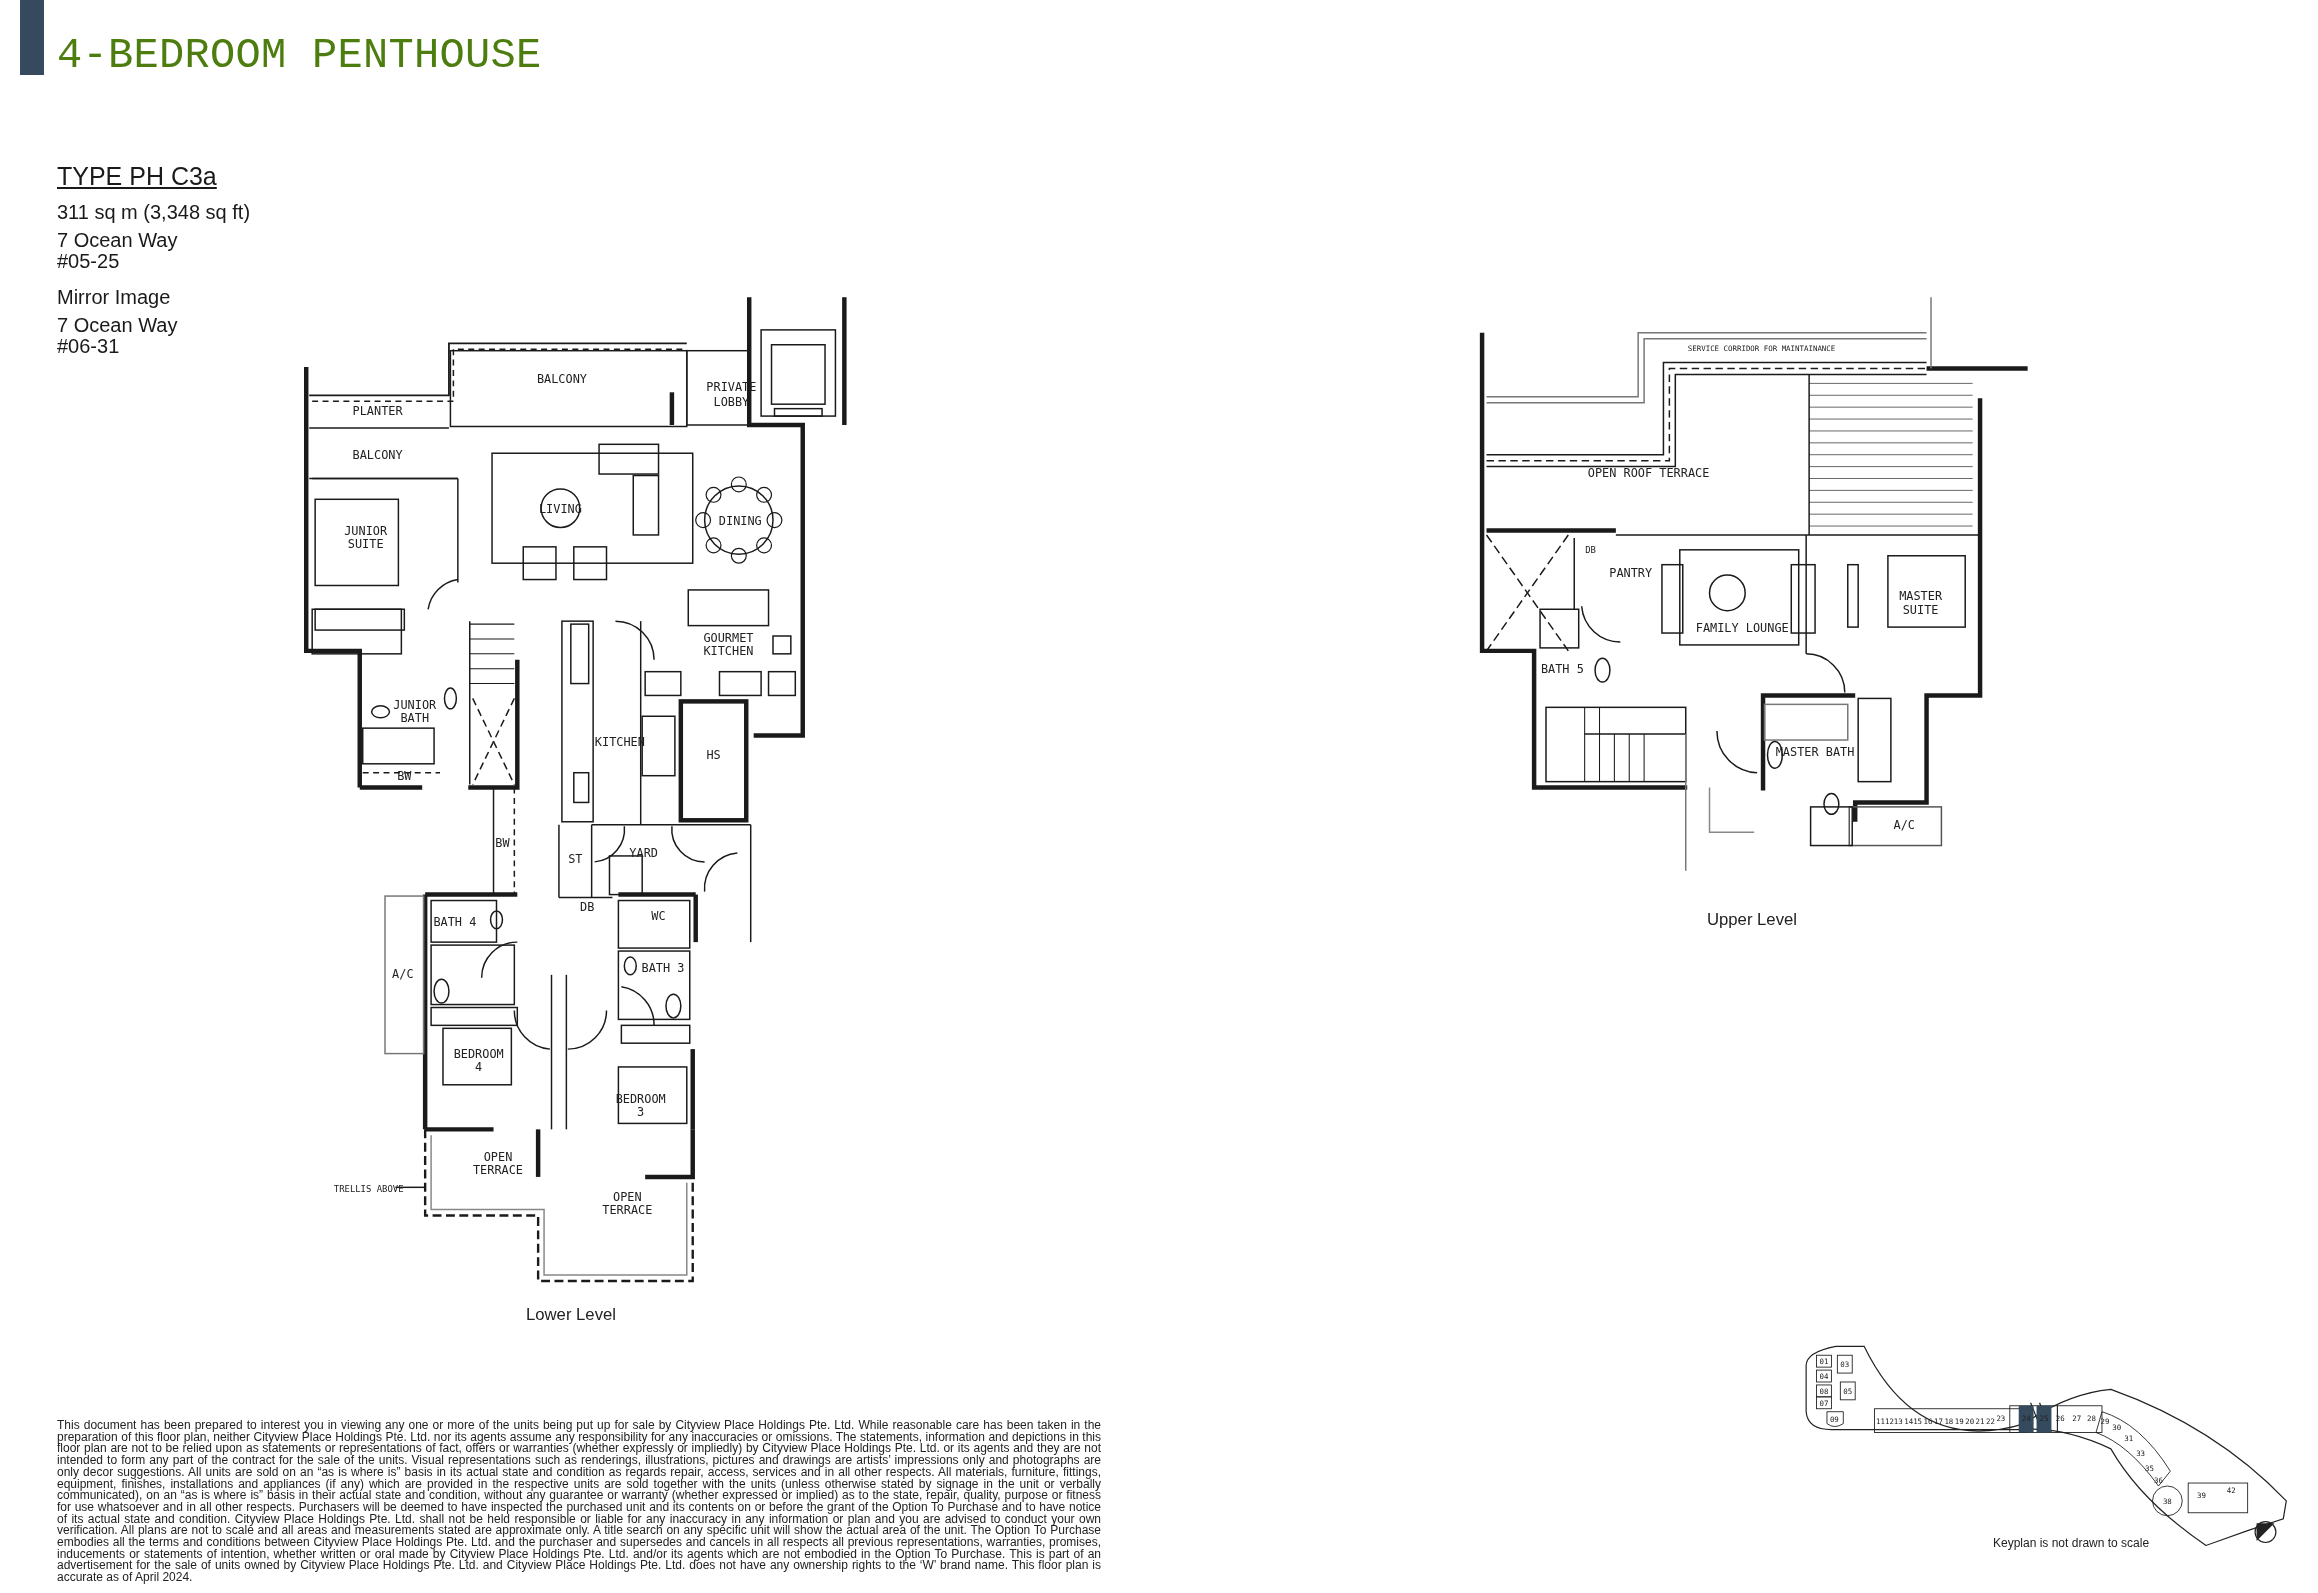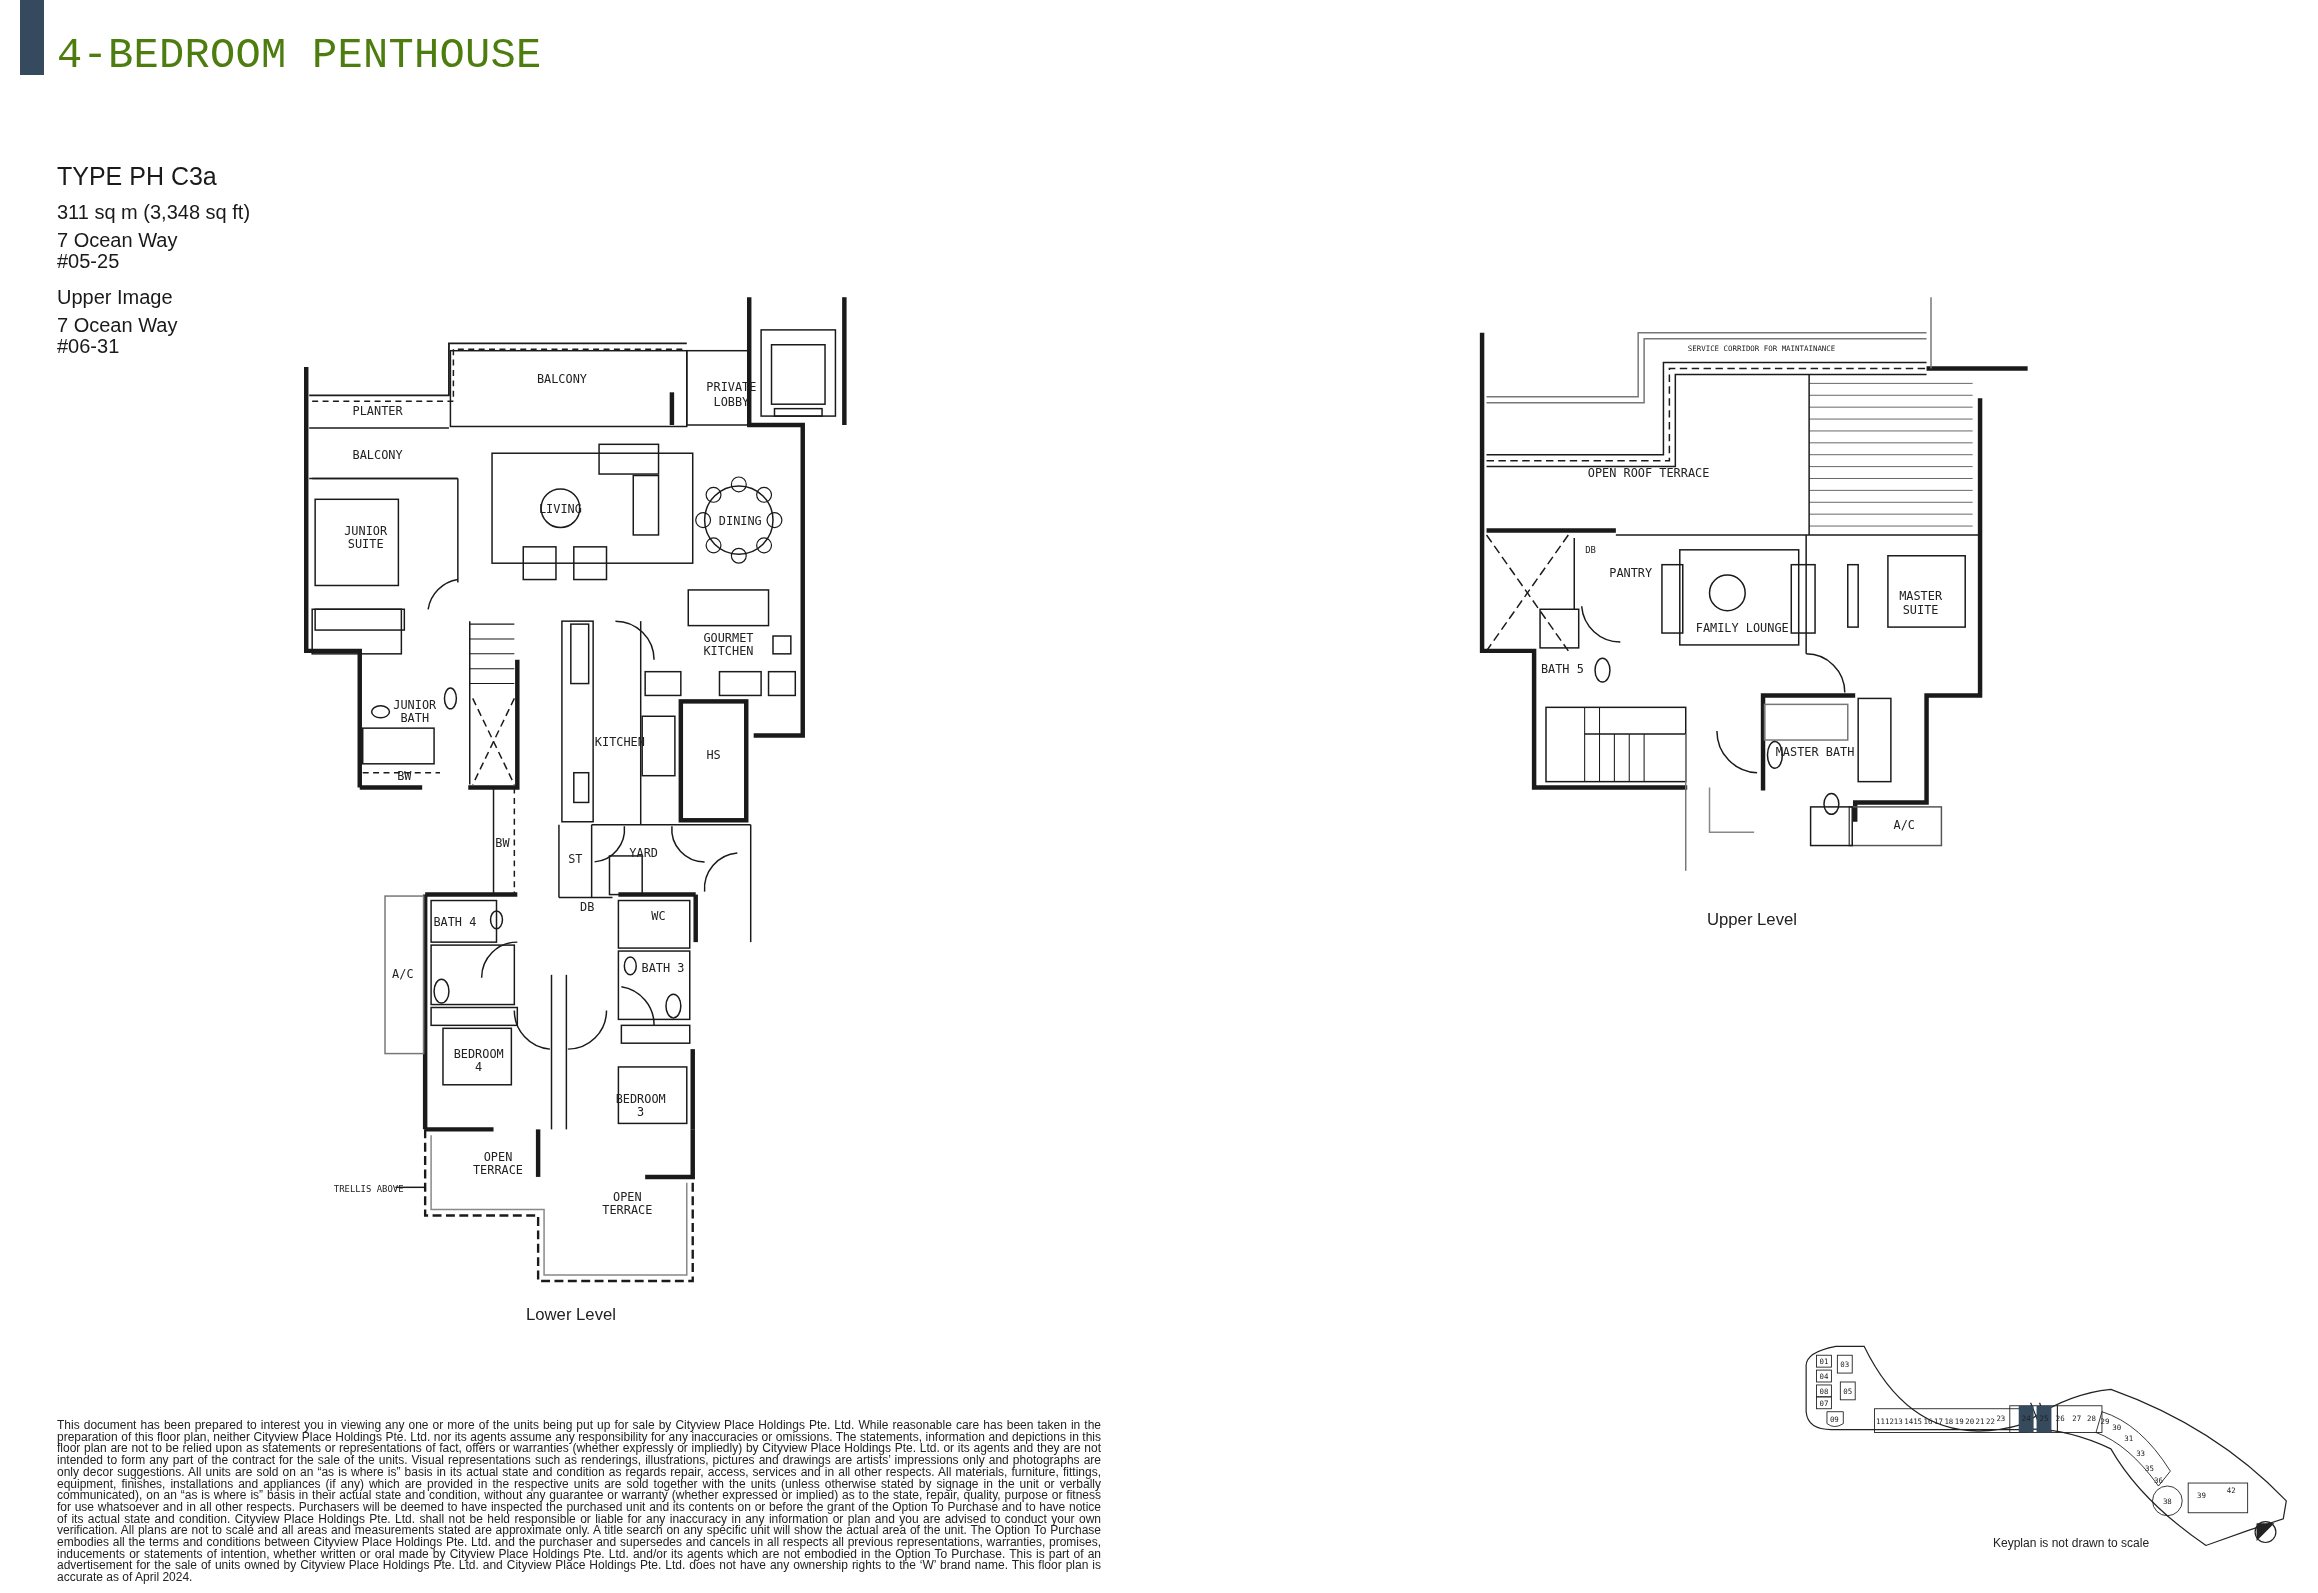--- a/index.html
+++ b/index.html
@@ -1,20 +1,20 @@
 <!DOCTYPE html>
 <html style="font-size:11px"><head>
 <meta charset="utf-8">
 <style>
   html,body{margin:0;padding:0;background:#ffffff;}
   body{width:2319px;height:1593px;position:relative;overflow:hidden;font-family:"Liberation Sans",sans-serif;color:#1a1a1a;}
   .accent-bar{position:absolute;left:19.5px;top:0;width:24px;height:75px;background:#364a5e;}
   .page-title{position:absolute;left:57px;top:35px;font-size:42px;letter-spacing:0.3px;color:#4d7c0f;white-space:nowrap;line-height:1;font-family:Liberation Mono, monospace;}
   .info{position:absolute;left:57px;top:164px;}
-  .type-title{font-size:25px;line-height:1;margin:0 0 12.5px 0;}
+  .type-title{font-size:25px;line-height:1;margin:0 0 12.5px 0;text-decoration:underline;}
   .info-line{font-size:20px;line-height:21px;}
   .gap{height:15.3px;}
   .plan-svg{position:absolute;left:0;top:0;width:2319px;height:1593px;}
   .plan-svg text{font-family:"DejaVu Sans Mono","Liberation Mono",monospace;fill:#222;}
   .level-caption{position:absolute;font-size:16.7px;color:#222;white-space:nowrap;}
   .disclaimer{position:absolute;left:57px;top:1420px;width:1044px;font-size:12px;line-height:11.7px;text-align:justify;color:#222;}
   .keyplan-note{position:absolute;left:1993px;top:1536px;font-size:12px;color:#222;white-space:nowrap;}
 </style>
 </head>
 <body>
@@ -22,21 +22,21 @@
 <div class="accent-bar"></div>
 <div class="page-title">4-BEDROOM PENTHOUSE</div>
 
 <div class="info">
   <div class="type-title">TYPE PH C3a</div>
   <div class="info-line">311 sq m (3,348 sq ft)</div>
   <div style="height:7px"></div>
   <div class="info-line">7 Ocean Way</div>
   <div class="info-line">#05-25</div>
   <div class="gap"></div>
-  <div class="info-line">Upper Image</div>
+  <div class="info-line">Mirror Image</div>
   <div style="height:7px"></div>
   <div class="info-line">7 Ocean Way</div>
   <div class="info-line">#06-31</div>
 </div>
 
 <svg class="plan-svg" viewBox="0 0 1560 1072" preserveAspectRatio="none">
   <g fill="none" stroke="#1a1a1a" stroke-width="1">
 
     <g>
 

